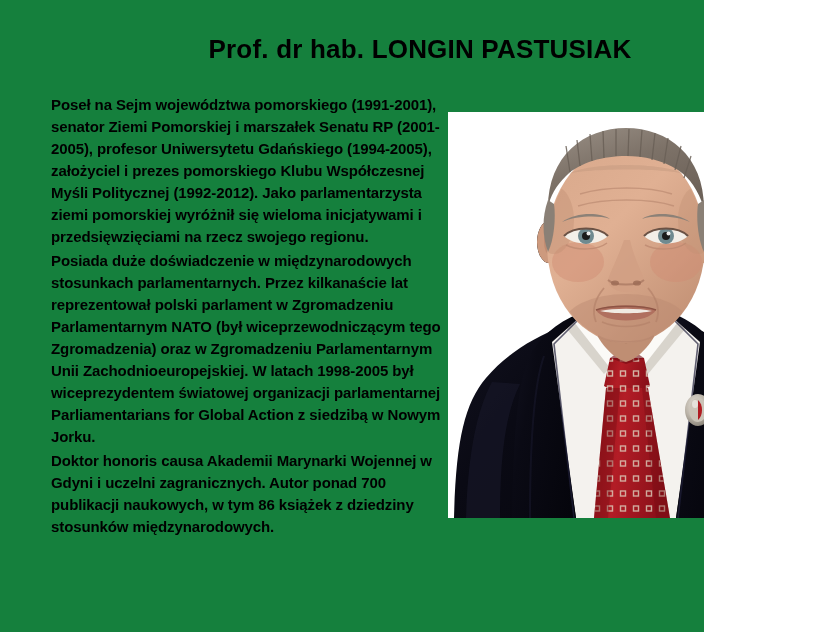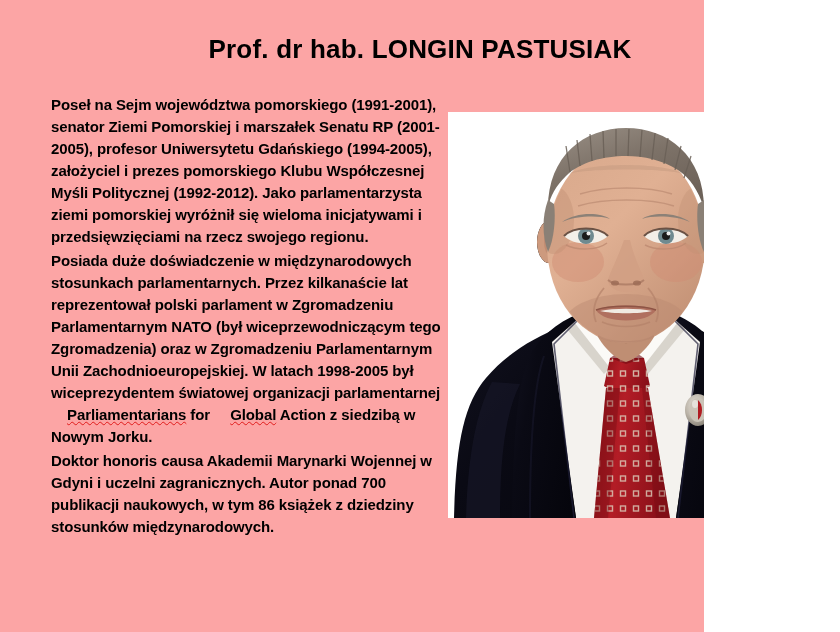--- a/index.html
+++ b/index.html
@@ -5,21 +5,21 @@
 <style>
   html, body {
     margin: 0;
     padding: 0;
     background: #ffffff;
   }
   #slide {
     position: relative;
     width: 704px;
     height: 632px;
-    background: #fca5a5;
+    background: #15803d;
     overflow: hidden;
     font-family: "Liberation Sans", sans-serif;
   }
 
   
   #slide-title {
     position: absolute;
     left: 0;
     top: 34px;
     width: 840px;
@@ -45,26 +45,24 @@
     color: #000000;
     margin: 0 0 2px 0;
     text-align: left;
     letter-spacing: -0.1px;
     word-spacing: 0px;
   }
   .para:last-child { margin-bottom: 0; }
 
   
   .spell {
-    text-decoration: underline;
     text-decoration-style: wavy;
     text-decoration-color: #e01b1b;
     text-decoration-thickness: 1px;
     text-underline-offset: 1px;
-    margin-left: 16px;
   }
 
   
   #portrait-photo {
     position: absolute;
     left: 448px;
     top: 112px;
     width: 356px;
     height: 406px;
     background: #ffffff;

